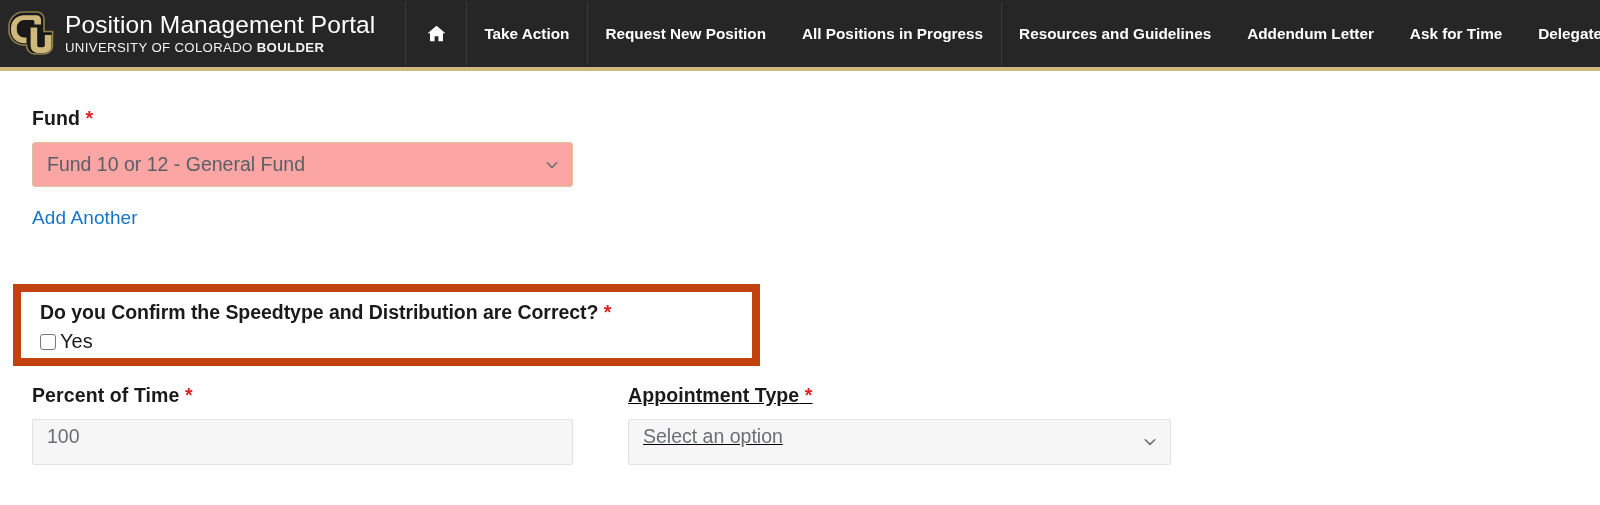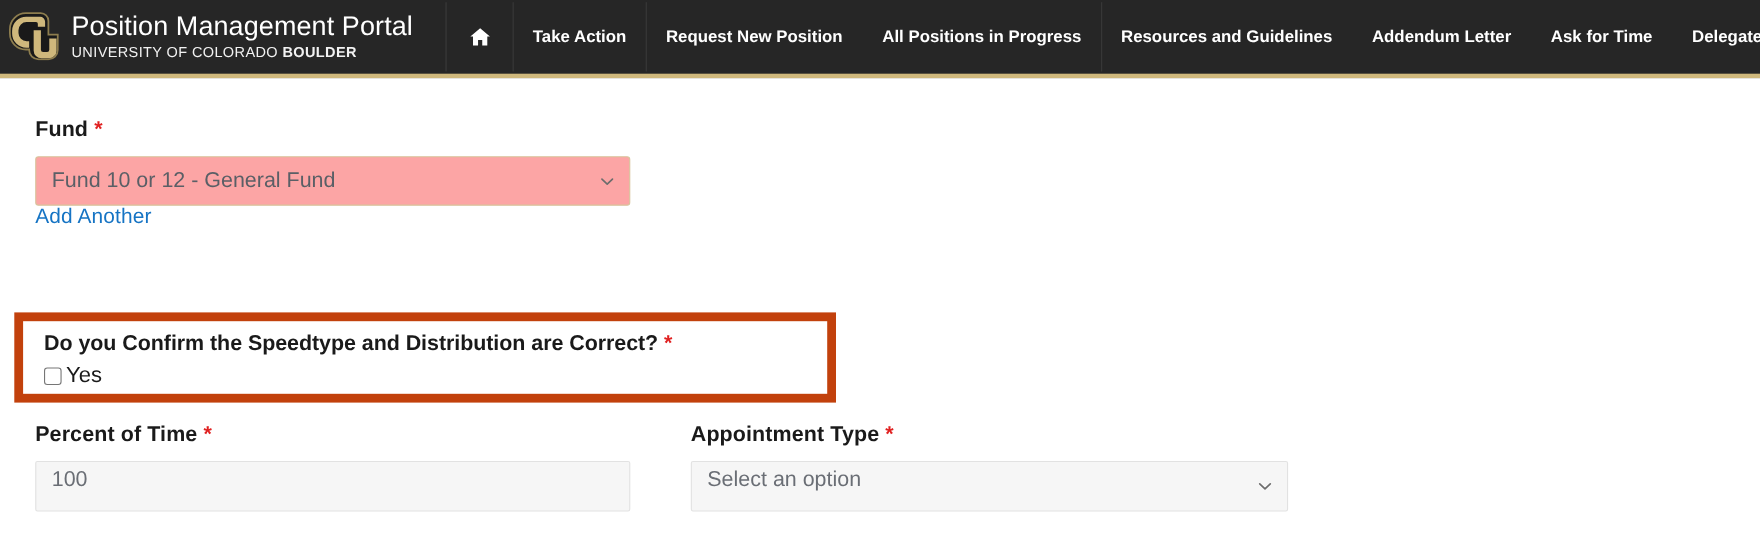--- a/index.html
+++ b/index.html
@@ -134,20 +134,21 @@
     right: 13px;
     top: 50%;
     transform: translateY(-50%);
     width: 14px;
     height: 14px;
     pointer-events: none;
   }
 
   .add-another {
     display: inline-block;
+    margin-top: 20px;
     color: #1674c4;
     font-size: 19px;
     cursor: pointer;
     letter-spacing: .1px;
   }
 
   
   .redbox {
     position: absolute;
     left: 13px;
@@ -186,21 +187,21 @@
   }
 
   
   .bottom-row {
     position: absolute;
     left: 32px;
     top: 384px;
     display: flex;
   }
   .col-a { width: 596px; }
-  .col-b { width: 560px; }
+  .col-b { width: 560px; text-decoration: underline; }
 
   .input-box {
     margin-top: 12px;
     height: 46px;
     background: #f6f6f6;
     border: 1px solid #e2e2e2;
     border-radius: 2px;
     display: flex;
     align-items: center;
     padding: 0 34px 12px 14px;

